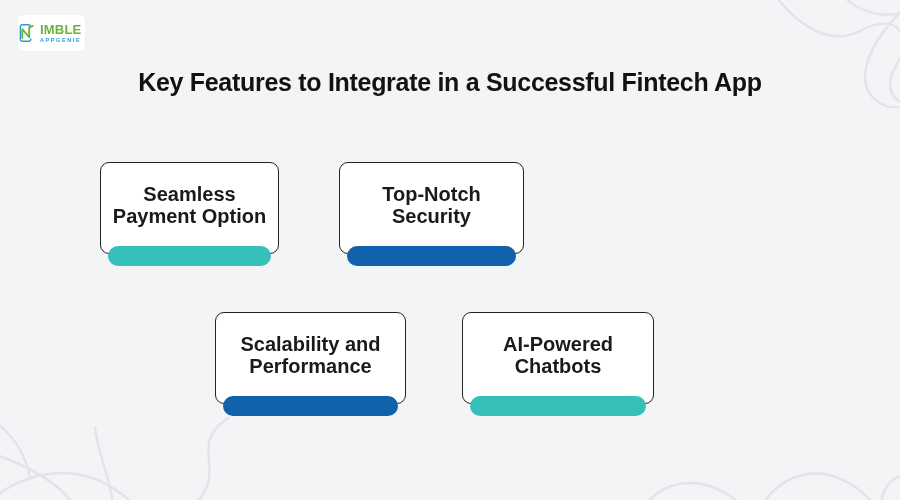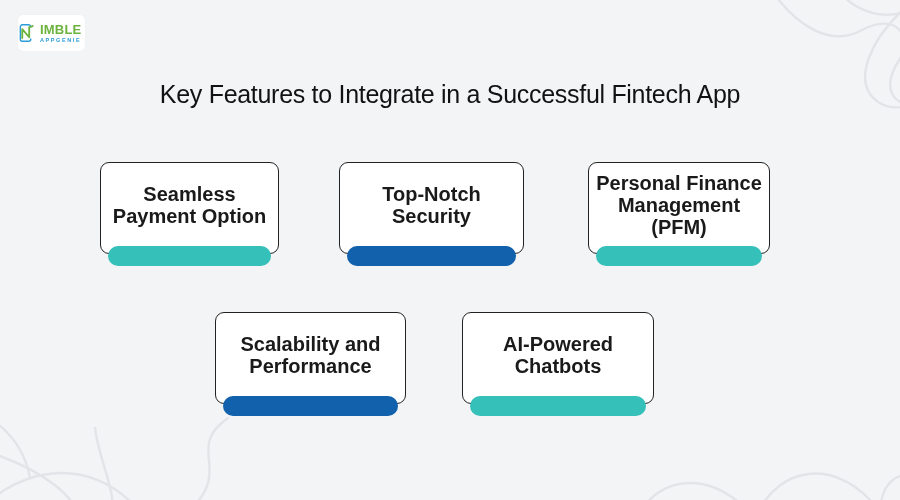--- a/index.html
+++ b/index.html
@@ -43,24 +43,24 @@
     font-weight: bold;
     color: #2b9cd8;
     letter-spacing: 1.6px;
     margin-top: 2px;
   }
   .title {
     position: absolute;
     left: 0;
     right: 0;
     top: 64px;
-    margin: 16px;
+    margin: 4px;
     text-align: center;
     font-size: 25px;
-    font-weight: normal;
+    font-weight: bold;
     letter-spacing: -0.3px;
     color: #121212;
   }
   .card {
     position: absolute;
     height: 90px;
     background: #ffffff;
     border: 1.4px solid #222222;
     border-radius: 9px;
     display: flex;
@@ -132,25 +132,20 @@
 Payment Option</span>
     <div class="card-bar" style="background: rgb(53, 193, 185);"></div>
   </div>
 
   <div class="card card-2">
     <span class="card-label">Top-Notch
 Security</span>
     <div class="card-bar" style="background: rgb(17, 97, 172);"></div>
   </div>
 
-  <div class="card card-3">
-    <span class="card-label">Personal Finance
-Management (PFM)</span>
-    <div class="card-bar" style="background: rgb(53, 193, 185);"></div>
-  </div>
 
   <div class="card card-5">
     <span class="card-label">AI-Powered
 Chatbots</span>
     <div class="card-bar" style="background: rgb(53, 193, 185);"></div>
   </div>
 
   <div class="card card-4">
     <span class="card-label">Scalability and
 Performance</span>

